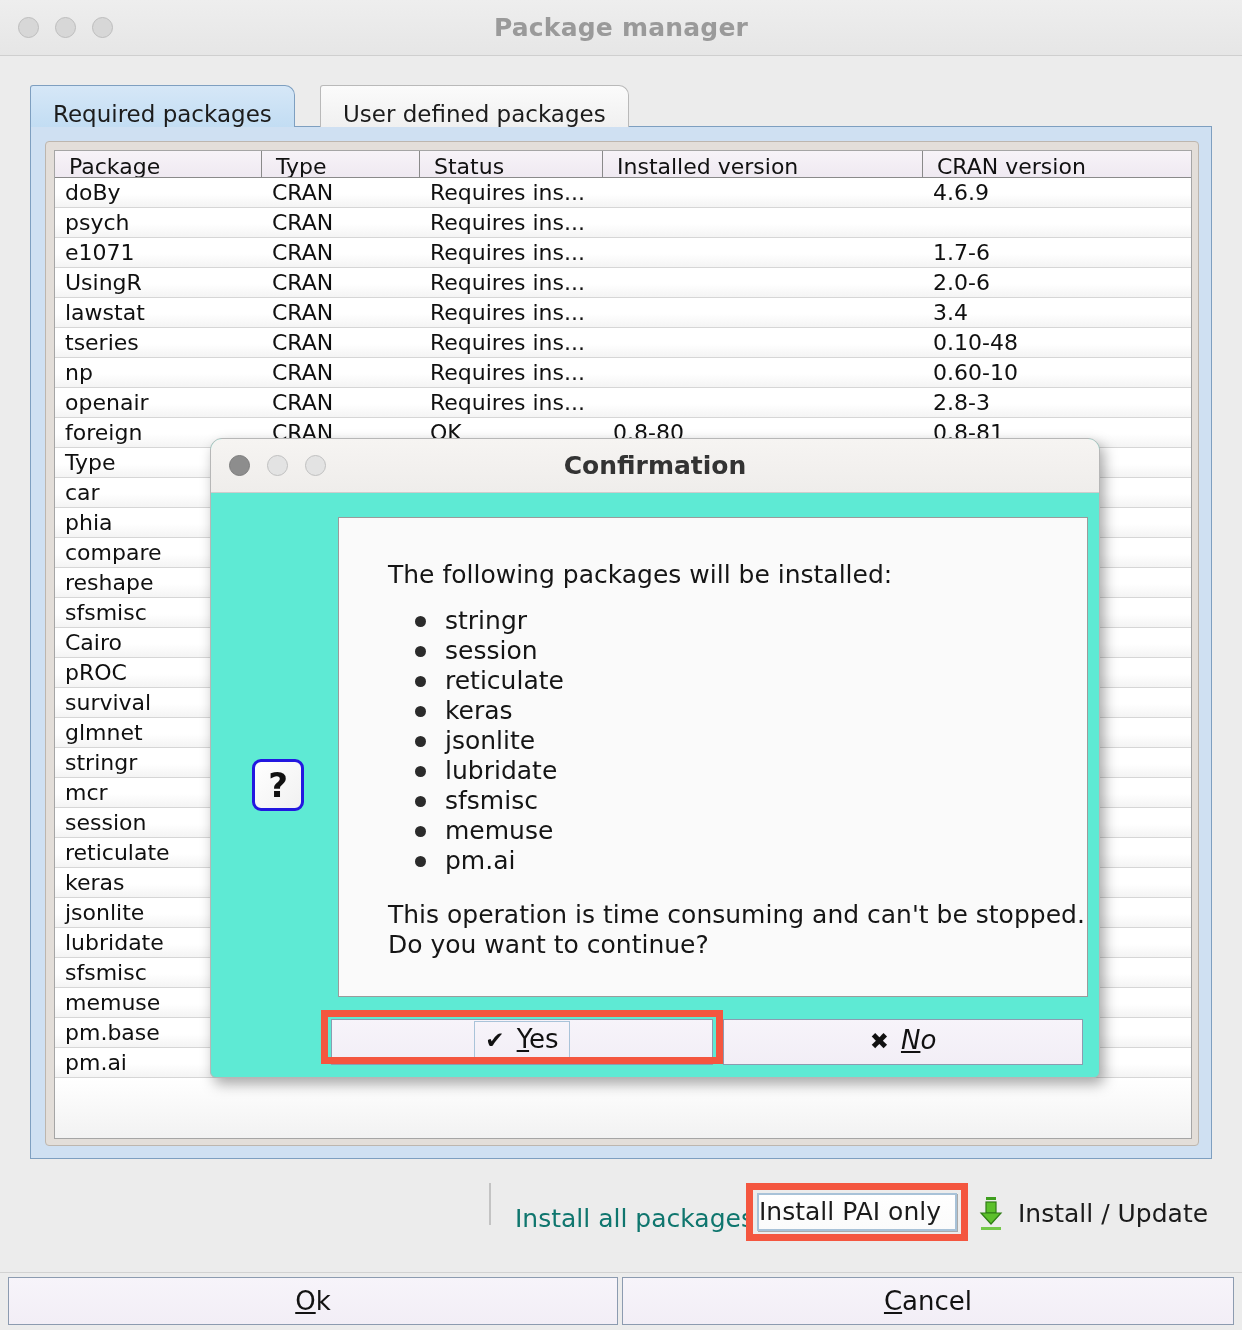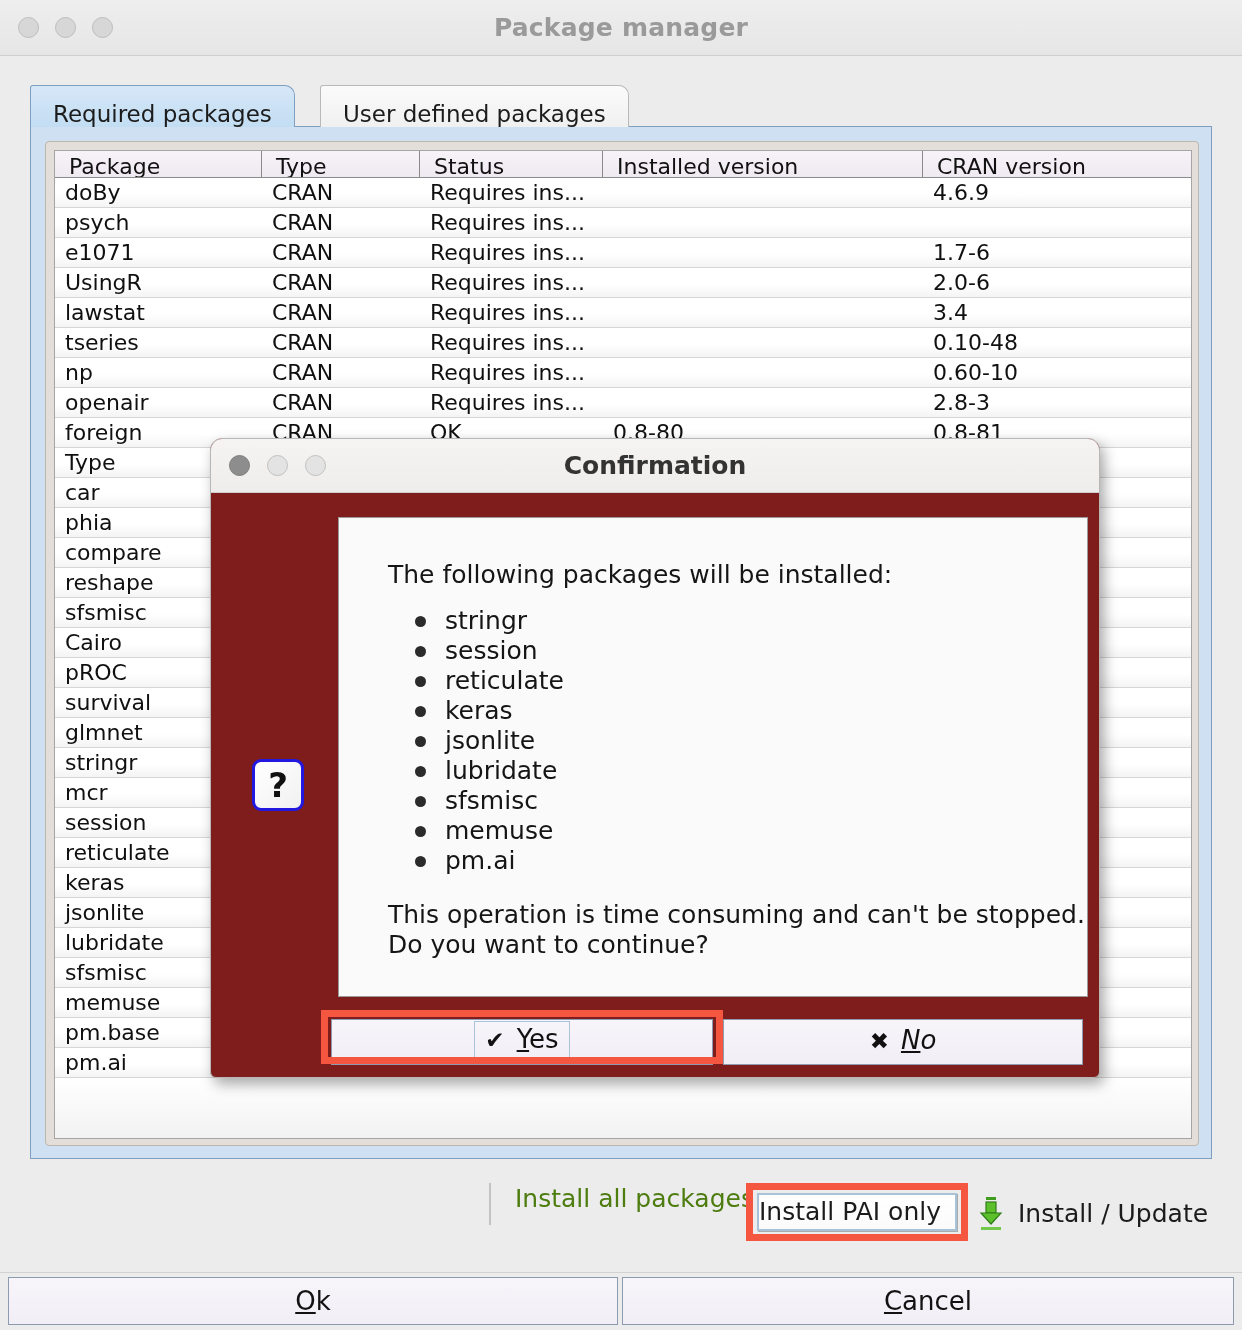--- a/index.html
+++ b/index.html
@@ -174,24 +174,24 @@
     width: 1242px; height: 88px;
   }
   #divider-bar {
     position: absolute;
     left: 489px; top: 15px;
     width: 2px; height: 42px;
     background: #c3c3c3;
   }
   #install-all-label {
     position: absolute;
-    left: 515px; top: 4px;
+    left: 515px; top: 24px;
     font-size: 25px;
     line-height: 54px;
-    color: #4d7c0f;
+    color: #0f766e;
     white-space: nowrap;
   }
   #install-pai-highlight {
     position: absolute;
     left: 746px; top: 1183px;
     width: 222px; height: 58px;
     border: 7px solid #f4563f;
     box-sizing: border-box;
     z-index: 6;
   }
@@ -247,21 +247,21 @@
   }
   #ok-button { left: 8px; width: 610px; }
   #cancel-button { left: 622px; width: 612px; }
   .uline { text-decoration: underline; }
 
   
   #confirm-dialog {
     position: absolute;
     left: 210px; top: 438px;
     width: 890px; height: 640px;
-    background: #7f1d1d;
+    background: #5eead4;
     border: 1px solid #b7b7b7;
     border-radius: 12px 12px 6px 6px;
     box-shadow: 4px 6px 14px rgba(0,0,0,.35);
     box-sizing: border-box;
     z-index: 10;
     overflow: hidden;
   }
   #confirm-titlebar {
     position: absolute;
     left: 0; top: 0;

